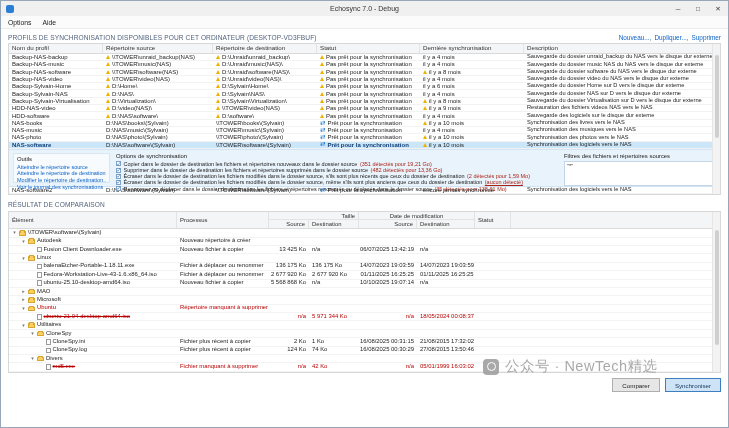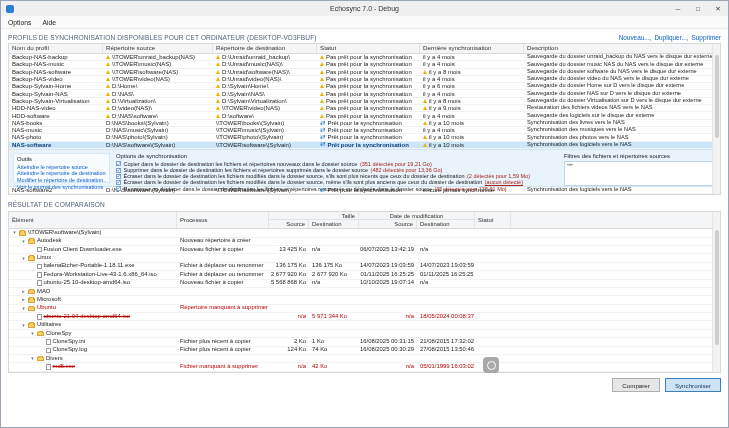--- a/index.html
+++ b/index.html
@@ -759,14 +759,15 @@
     </div>
   </div>
 
   <div class="footer-btns">
     <button class="btn">Comparer</button>
     <button class="btn primary">Synchroniser</button>
   </div>
 
   <div class="watermark">
     <span class="wm-icon"></span>
+    <span>公众号 · NewTech精选</span>
   </div>
 </div>
 
 </body></html>

